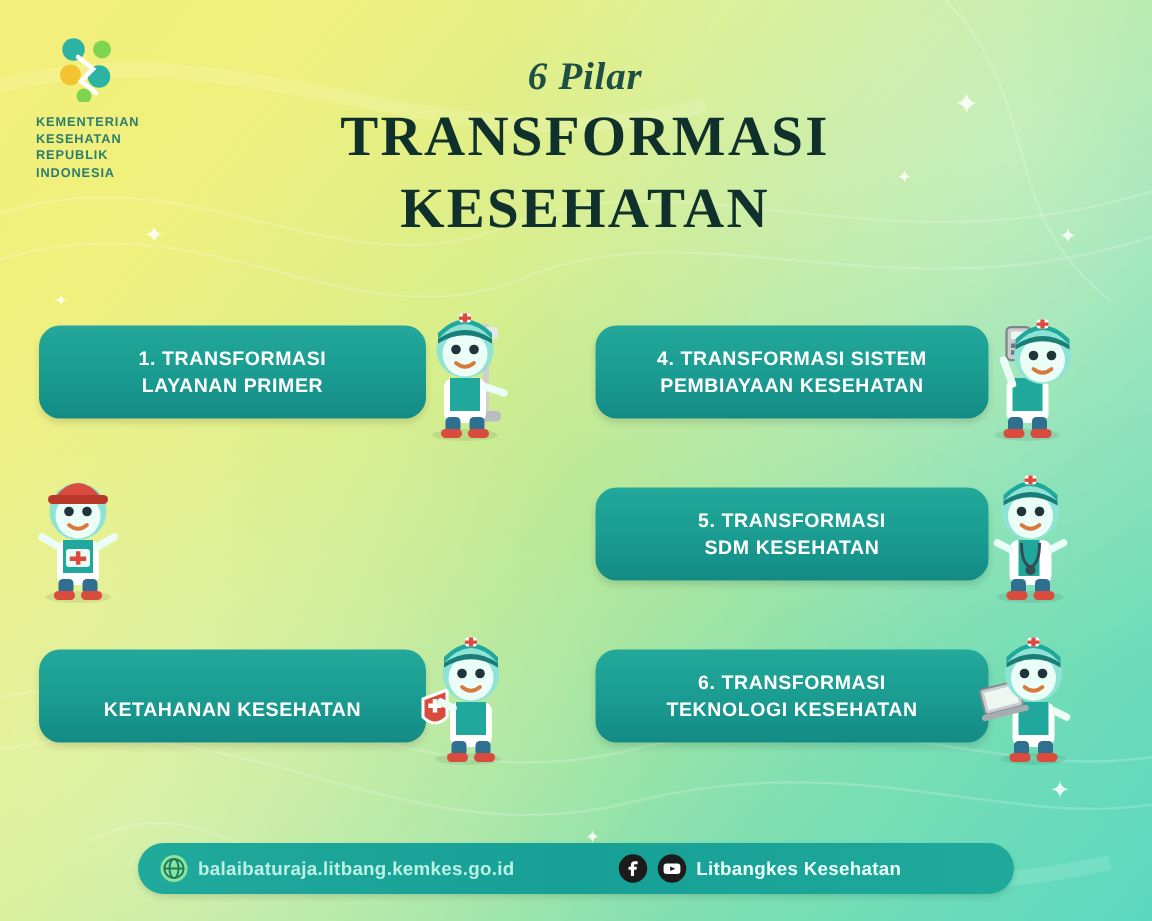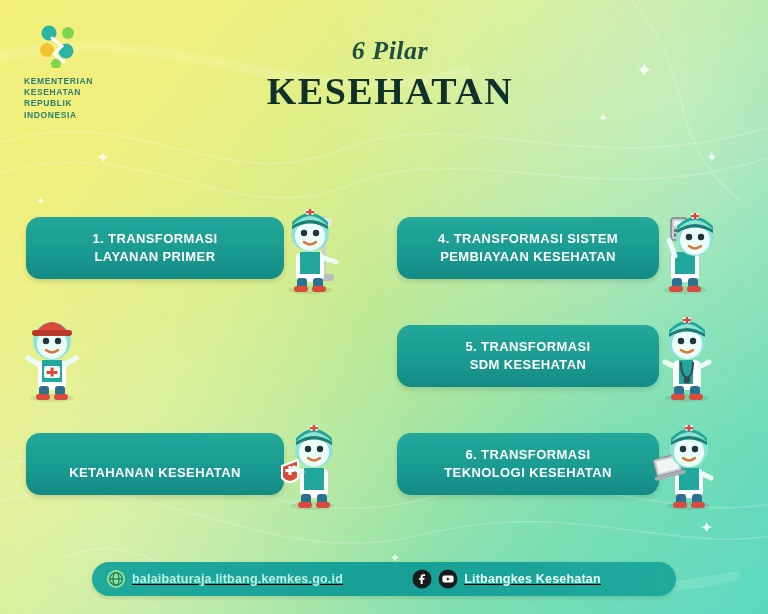--- a/index.html
+++ b/index.html
@@ -82,21 +82,20 @@
 
   
   .footer {
     position: absolute; left: 92px; bottom: 18px;
     width: 584px; height: 34px;
     border-radius: 17px;
     background: linear-gradient(90deg, #1faa9c 0%, #17a096 50%, #1faa9c 100%);
     display: flex; align-items: center; gap: 8px;
     padding: 0 14px;
     box-shadow: 0 2px 4px rgba(0,0,0,.12);
-    text-decoration: underline;
   }
   .f-item { display: flex; align-items: center; gap: 6px; }
   .f-text {
     color: #eafff9; font-size: 12.5px; font-weight: bold; letter-spacing: .2px;
     white-space: nowrap;
   }
   .f-text.dim { color: #bdf0e4; }
   .ic { width: 20px; height: 20px; flex: none; display: block; }
   .spacer { flex: 1; }
 </style>
@@ -140,20 +139,21 @@
     <div class="logo-text">
       <div>Kementerian</div>
       <div>Kesehatan</div>
       <div>Republik</div>
       <div>Indonesia</div>
     </div>
   </div>
 
   <div class="title-block">
     <div class="title-sub">6 Pilar</div>
+    <div class="title-main">TRANSFORMASI</div>
     <div class="title-main">KESEHATAN</div>
   </div>
 
   <div class="grid">
 
     <div class="pillar left">
       <div class="pill">
         <span>
           <span>1. TRANSFORMASI</span><br>
           <span>LAYANAN PRIMER</span>

